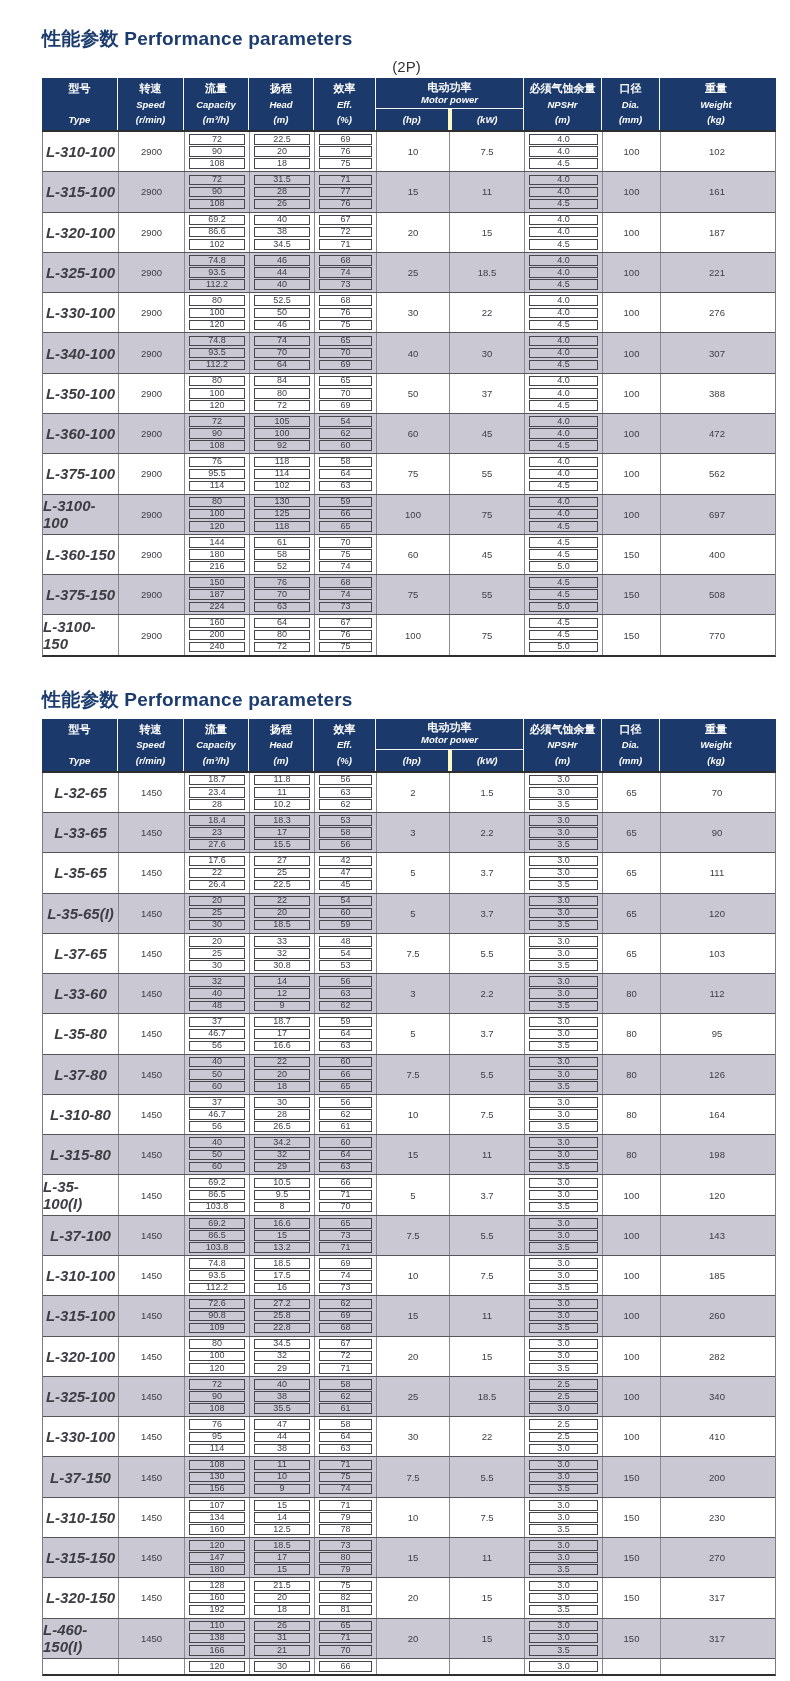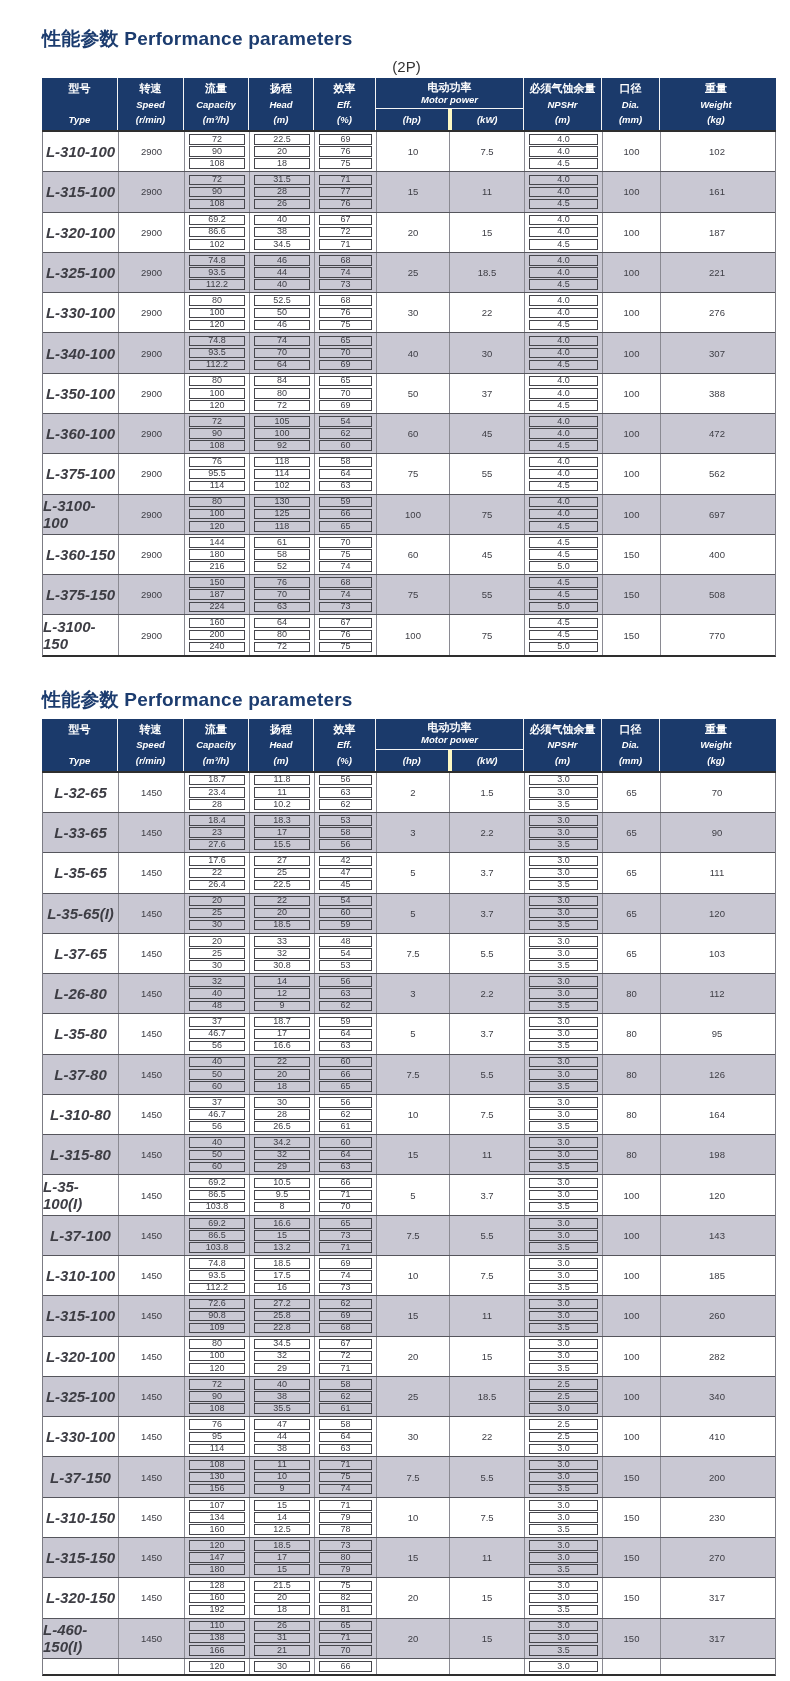--- a/index.html
+++ b/index.html
@@ -892,21 +892,21 @@
             </div>
     <div class="c single w-dia">
               <span>65</span>
             </div>
     <div class="c single w-weight">
               <span>103</span>
             </div>
   </div>
           <div class="grp shaded">
     <div class="c type-cell w-type">
-              <span>L-26-80</span>
+              <span>L-33-60</span>
             </div>
     <div class="c single w-speed">
               <span>1450</span>
             </div>
     <div class="c stack w-cap">
               <div class="vbox">32</div>
               <div class="vbox">40</div>
               <div class="vbox">48</div>
             </div>
     <div class="c stack w-head">

